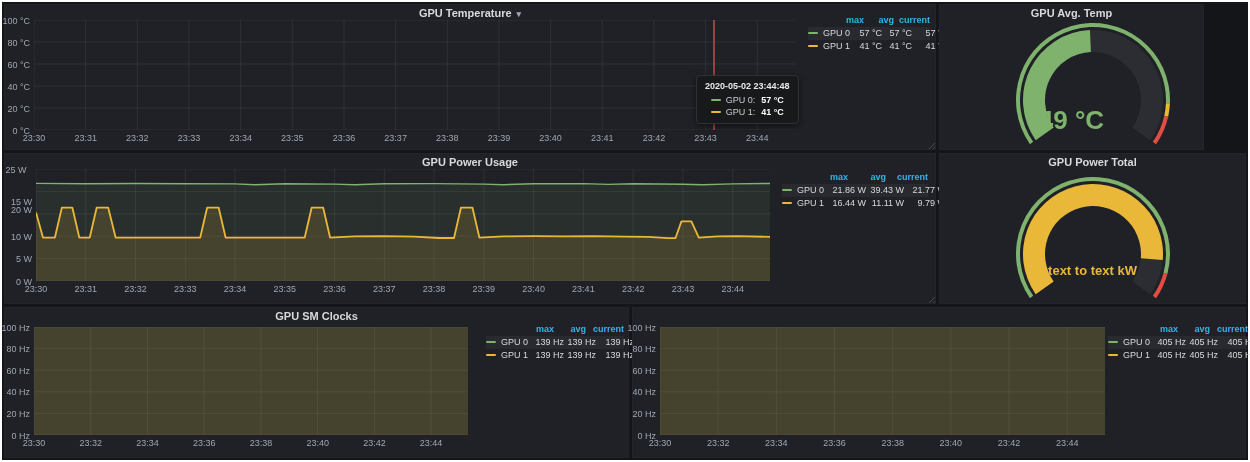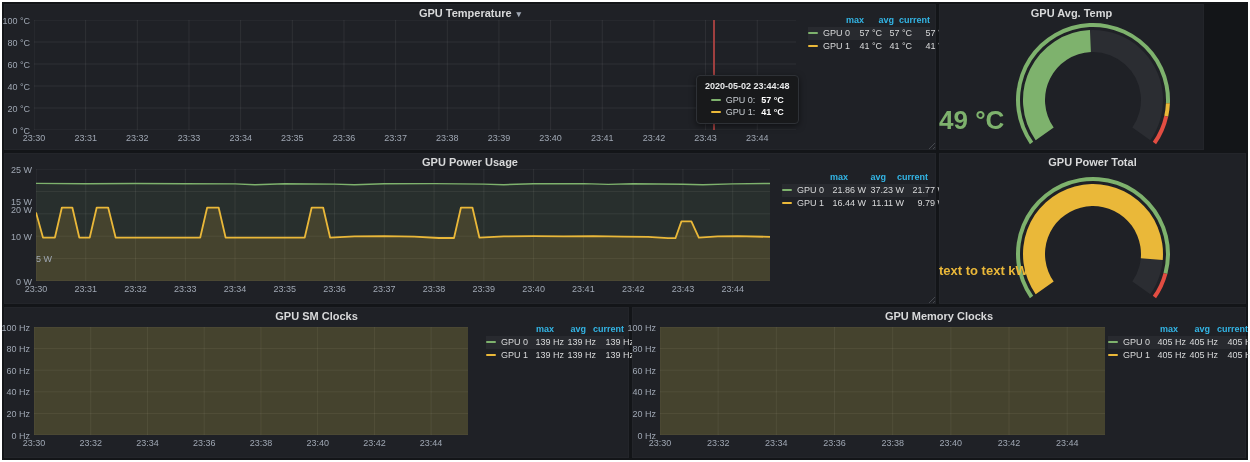--- a/index.html
+++ b/index.html
@@ -17,21 +17,21 @@
   .lrow span{text-align:right;}
   .lrow .lname{text-align:left;white-space:nowrap;}
   .lrow.lhead span{color:#33b5e5;font-weight:bold;}
   .lrow.first-series{background:rgba(255,255,255,0.045);}
   .dash-swatch{display:inline-block;width:10px;height:2px;border-radius:1px;vertical-align:middle;margin-right:5px;margin-top:-2px;}
   .crosshair{position:absolute;width:2px;background:#9e3f3f;}
   .tooltip{position:absolute;background:#18191b;border:1px solid #2e3136;border-radius:4px;padding:5px 8px;font-size:9px;color:#c7ccd1;z-index:5;box-shadow:0 2px 6px rgba(0,0,0,0.5);white-space:nowrap;}
   .tt-title{font-weight:bold;color:#e8e9ea;margin-bottom:3px;}
   .tt-row{line-height:12px;text-align:center;}
   .tt-row b{color:#ffffff;margin-left:6px;}
-  .gauge-value{position:absolute;left:0;right:0;font-weight:bold;}
+  .gauge-value{position:absolute;left:0;right:0;text-align:center;font-weight:bold;}
   .gauge-value.big{font-size:26px;color:#7eb26d;}
   .gauge-value.small{font-size:13px;color:#eab839;}
   .resize-handle{position:absolute;right:1px;bottom:1px;width:9px;height:9px;cursor:nwse-resize;
     background:repeating-linear-gradient(135deg,transparent 0 2px,#45484e 2px 3px);
     clip-path:polygon(100% 0,100% 100%,0 100%);}
   svg{display:block;}
 </style>
 </head>
 <body>
 
@@ -181,37 +181,37 @@
     <div class="legend" id="legend-1" style="left:778px;top:18px;width:146px;">
         <div class="lrow lhead" style="grid-template-columns: 1fr 42px 38px 42px;">
           <span class="lname"></span>
           <span>max</span>
           <span>avg</span>
           <span>current</span>
         </div>
         <div class="lrow first-series" style="grid-template-columns: 1fr 42px 38px 42px;">
           <span class="lname"><i class="dash-swatch" style="background:#7eb26d"></i>GPU 0</span>
           <span>21.86 W</span>
-          <span>37.23 W</span>
+          <span>39.43 W</span>
           <span>21.77 W</span>
         </div>
         <div class="lrow" style="grid-template-columns: 1fr 42px 38px 42px;">
           <span class="lname"><i class="dash-swatch" style="background:#eab839"></i>GPU 1</span>
           <span>16.44 W</span>
           <span>11.11 W</span>
           <span>9.79 W</span>
         </div>
       </div>
     <div class="resize-handle"></div>
   <div class="tick ytick" style="left: -4px; width: 32px; top: 123.5px;">0 W</div>
-      <div class="tick ytick" style="left: -4px; width: 32px; top: 101.1px; padding-left: 20px;">5 W</div>
+      <div class="tick ytick" style="left: -4px; width: 32px; top: 101.1px;">5 W</div>
       <div class="tick ytick" style="left: -4px; width: 32px; top: 78.7px;">10 W</div>
       <div class="tick ytick" style="left: -4px; width: 32px; top: 44px;">15 W</div>
       <div class="tick ytick" style="left: -4px; width: 32px; top: 33.9px; margin-top: 18px;">20 W</div>
-      <div class="tick ytick" style="left: -4px; width: 32px; top: 11.5px;">25 W</div>
+      <div class="tick ytick" style="left: -4px; width: 32px; top: 11.5px; text-align: center;">25 W</div>
       <div class="tick xtick" style="left: 16px; width: 32px; top: 131px;">23:30</div>
       <div class="tick xtick" style="left: 65.7627px; width: 32px; top: 131px;">23:31</div>
       <div class="tick xtick" style="left: 115.525px; width: 32px; top: 131px;">23:32</div>
       <div class="tick xtick" style="left: 165.288px; width: 32px; top: 131px;">23:33</div>
       <div class="tick xtick" style="left: 215.051px; width: 32px; top: 131px;">23:34</div>
       <div class="tick xtick" style="left: 264.814px; width: 32px; top: 131px;">23:35</div>
       <div class="tick xtick" style="left: 314.576px; width: 32px; top: 131px;">23:36</div>
       <div class="tick xtick" style="left: 364.339px; width: 32px; top: 131px;">23:37</div>
       <div class="tick xtick" style="left: 414.102px; width: 32px; top: 131px;">23:38</div>
       <div class="tick xtick" style="left: 463.864px; width: 32px; top: 131px;">23:39</div>
@@ -300,23 +300,20 @@
       <div class="tick xtick" style="left: 70.732px; width: 32px; top: 131px;">23:32</div>
       <div class="tick xtick" style="left: 127.464px; width: 32px; top: 131px;">23:34</div>
       <div class="tick xtick" style="left: 184.196px; width: 32px; top: 131px;">23:36</div>
       <div class="tick xtick" style="left: 240.928px; width: 32px; top: 131px;">23:38</div>
       <div class="tick xtick" style="left: 297.66px; width: 32px; top: 131px;">23:40</div>
       <div class="tick xtick" style="left: 354.392px; width: 32px; top: 131px;">23:42</div>
       <div class="tick xtick" style="left: 411.124px; width: 32px; top: 131px;">23:44</div>
     </section>
 
   <section class="panel" id="panel-mem" style="left:630px;top:305px;width:614px;height:151px;">
-    <div class="panel-title">
-      <span>GPU Memory Clocks</span>
-    </div>
     <div class="plot" id="plot-3" style="left: 28px; top: 20px; width: 445px; height: 108px;">
         <svg width="445" height="108">
           <defs>
             <clipPath id="clip3">
               <rect x="0" y="0" width="445" height="108"></rect>
             </clipPath>
           </defs>
           <line x1="0" y1="108" x2="445" y2="108" stroke="rgba(255,255,255,0.07)" stroke-width="1"></line>
           <line x1="0" y1="86.4" x2="445" y2="86.4" stroke="rgba(255,255,255,0.07)" stroke-width="1"></line>
           <line x1="0" y1="64.8" x2="445" y2="64.8" stroke="rgba(255,255,255,0.07)" stroke-width="1"></line>

